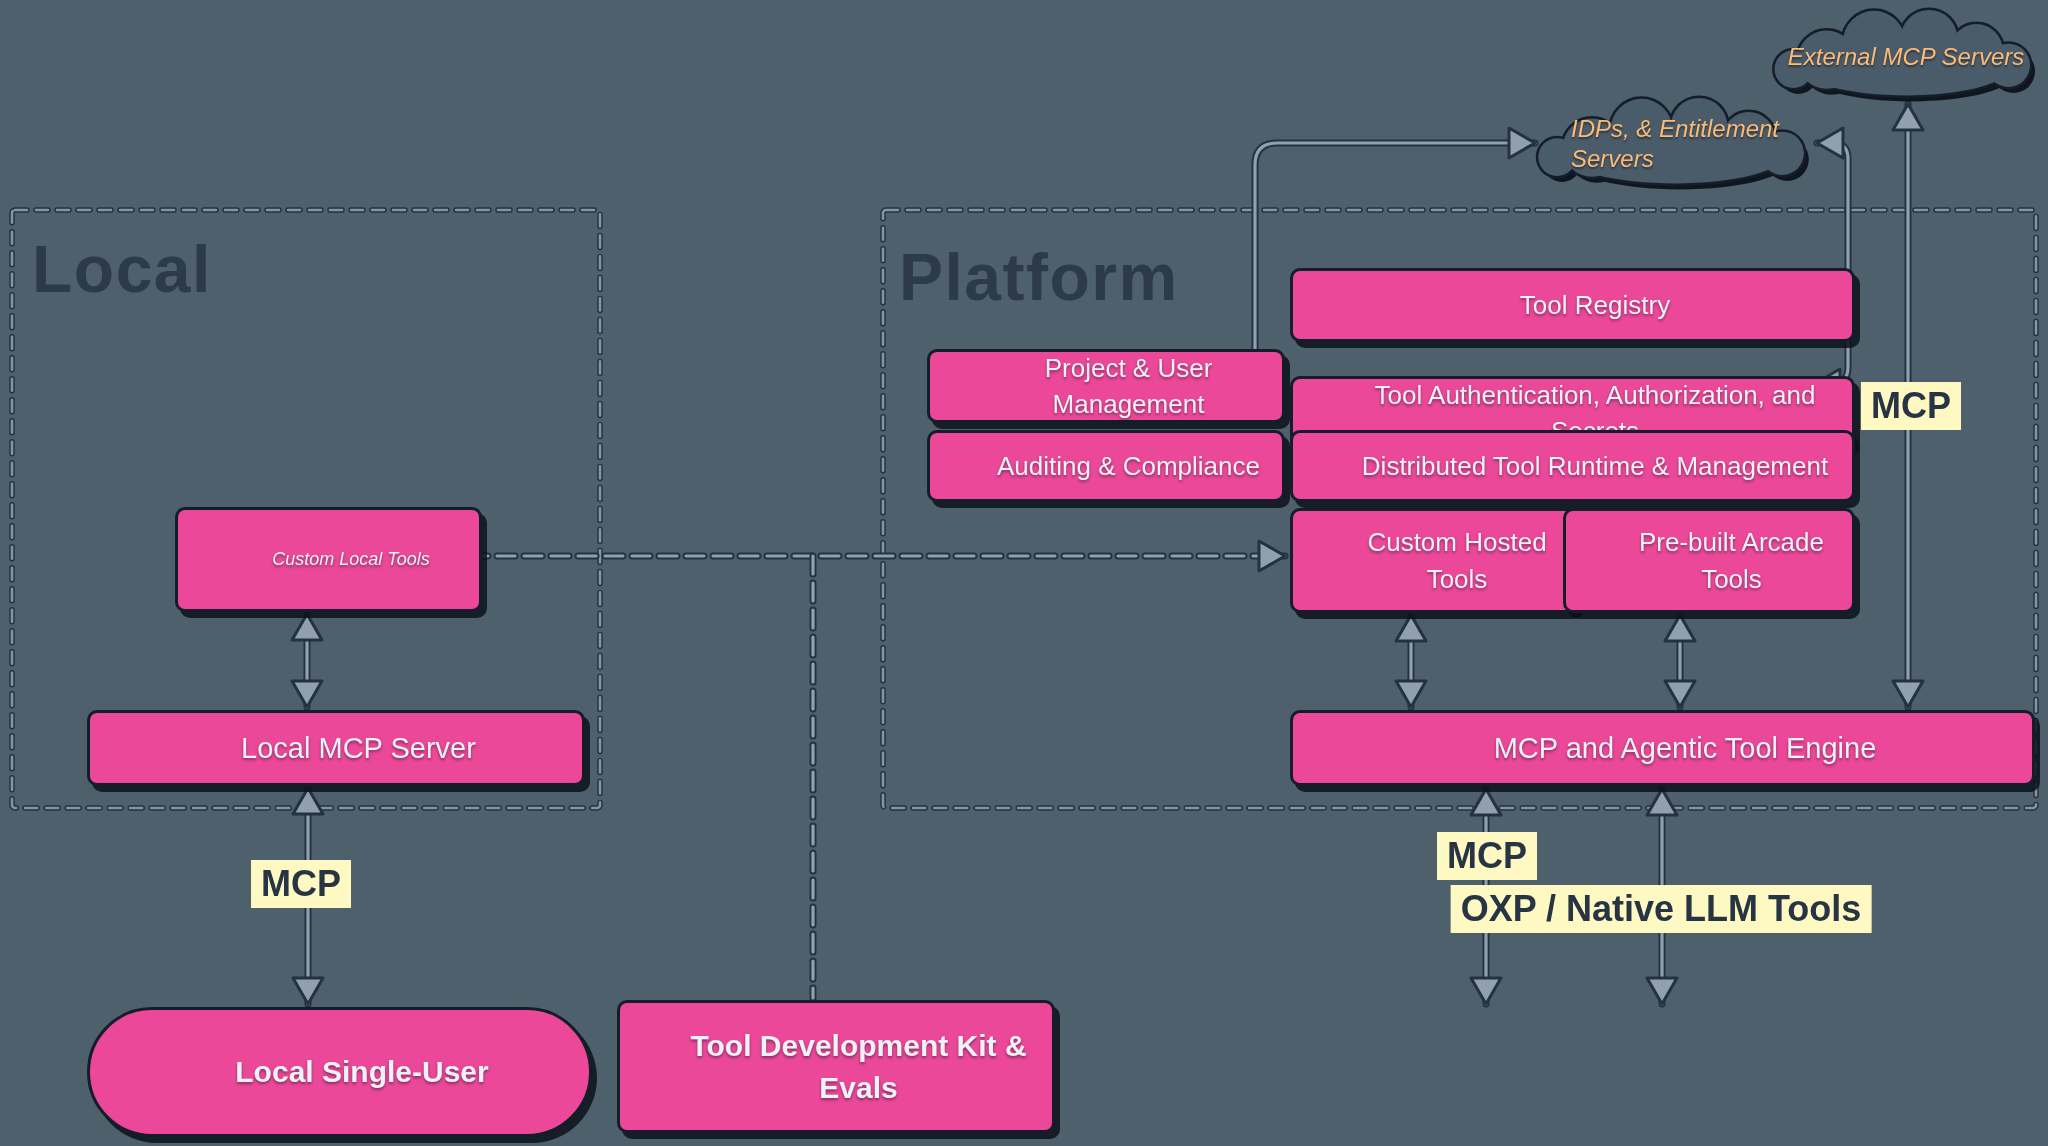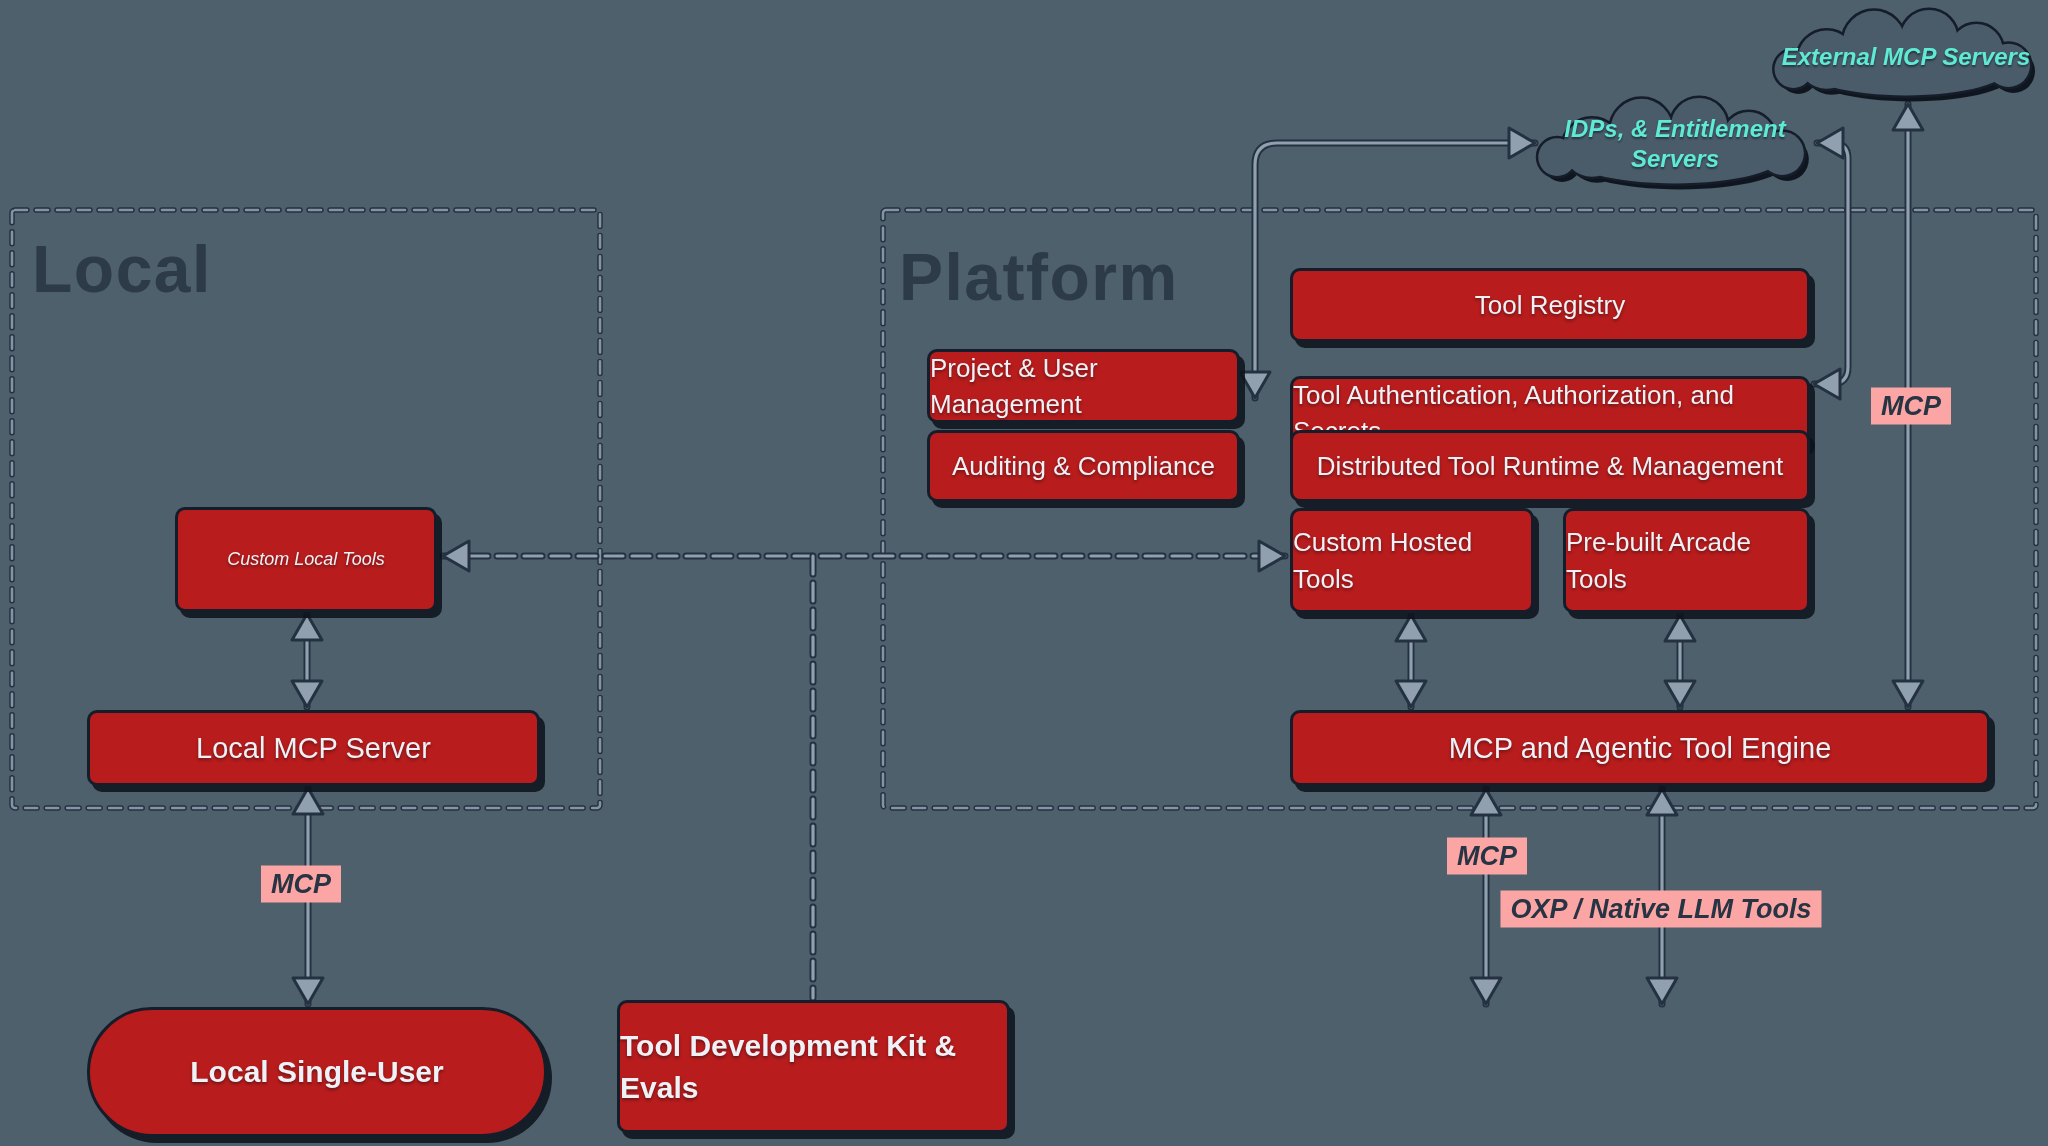--- a/index.html
+++ b/index.html
@@ -2,30 +2,30 @@
 <html><head>
 <meta charset="utf-8">
 <style>
   html,body{margin:0;padding:0;background:#4d606c;}
   #stage{position:relative;width:2048px;height:1146px;background:#4d606c;overflow:hidden;
          font-family:"Liberation Sans",sans-serif;}
   #connector-layer{position:absolute;left:0;top:0;z-index:2;}
   .region-title{position:absolute;z-index:1;font-weight:bold;font-size:66px;color:#2d3a48;
                 letter-spacing:1.5px;line-height:1;z-index:3;}
   .node{position:absolute;z-index:3;display:flex;flex-direction:column;align-items:center;
-        justify-content:center;background:#b91c1c;border:3px solid #141d29;
+        justify-content:center;text-align:center;background:#ec4899;border:3px solid #141d29;
         border-radius:10px;color:#eef2f6;box-shadow:5px 6px 0 rgba(12,18,26,.85);
-        text-shadow:0 2px 3px rgba(10,16,24,.45);line-height:1.4;}
+        text-shadow:0 2px 3px rgba(10,16,24,.45);line-height:1.4;padding-left:45px;}
   .node.stadium{border-radius:90px;gap:11px;}
   .node.bold{font-weight:bold;}
-  .edge-label{position:absolute;z-index:4;transform:translate(-50%,-50%);background:#fca5a5;
-              color:#273443;font-style:italic;font-weight:bold;font-size:27px;
+  .edge-label{position:absolute;z-index:4;transform:translate(-50%,-50%);background:#fef9c3;
+              color:#273443;font-weight:bold;font-size:36px;
               padding:3px 10px;white-space:nowrap;}
-  .cloud-label{position:absolute;z-index:4;transform:translate(-50%,-50%);color:#5eead4;
-               font-style:italic;font-weight:bold;font-size:24px;text-align:center;
+  .cloud-label{position:absolute;z-index:4;transform:translate(-50%,-50%);color:#fdba74;
+               font-style:italic;font-weight:normal;font-size:24px;
                line-height:1.25;white-space:nowrap;text-shadow:0 2px 2px rgba(10,16,24,.5);}
 </style>
 </head>
 <body>
 
 <div id="stage">
   <svg id="connector-layer" width="2048" height="1146" viewBox="0 0 2048 1146">
       <rect x="12" y="210" width="588" height="598" rx="3" fill="none" stroke="#243140" stroke-width="5.5" stroke-dasharray="12 9" stroke-linecap="round"></rect>
       <rect x="12" y="210" width="588" height="598" rx="3" fill="none" stroke="#8494a4" stroke-width="2.6" stroke-dasharray="12 9" stroke-linecap="round"></rect>
       <rect x="883" y="210" width="1153" height="598" rx="3" fill="none" stroke="#243140" stroke-width="5.5" stroke-dasharray="12 9" stroke-linecap="round"></rect>

